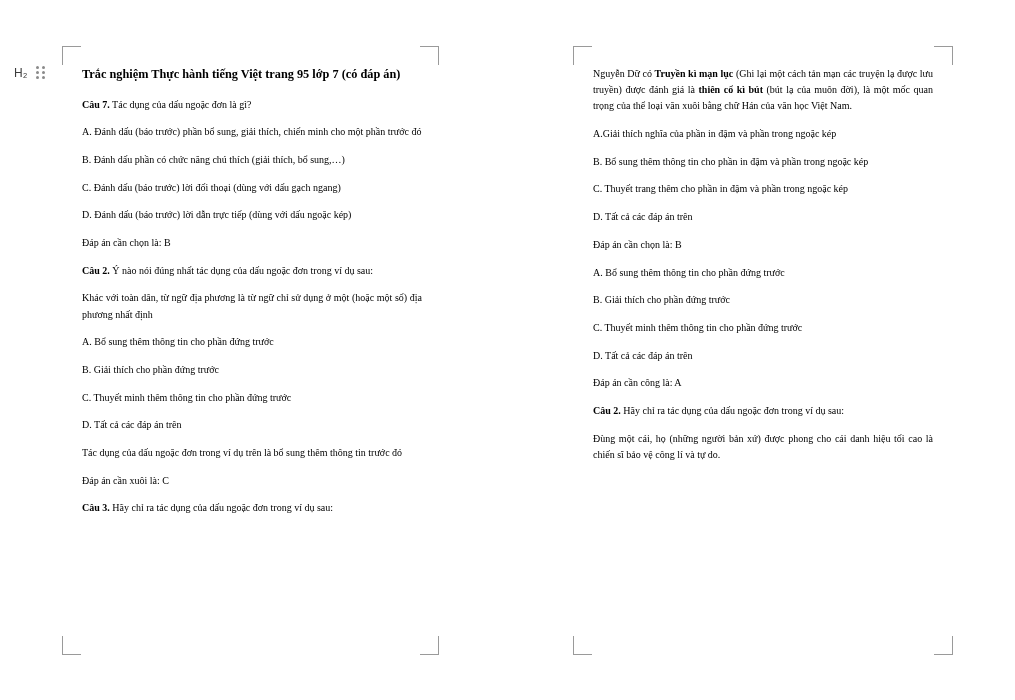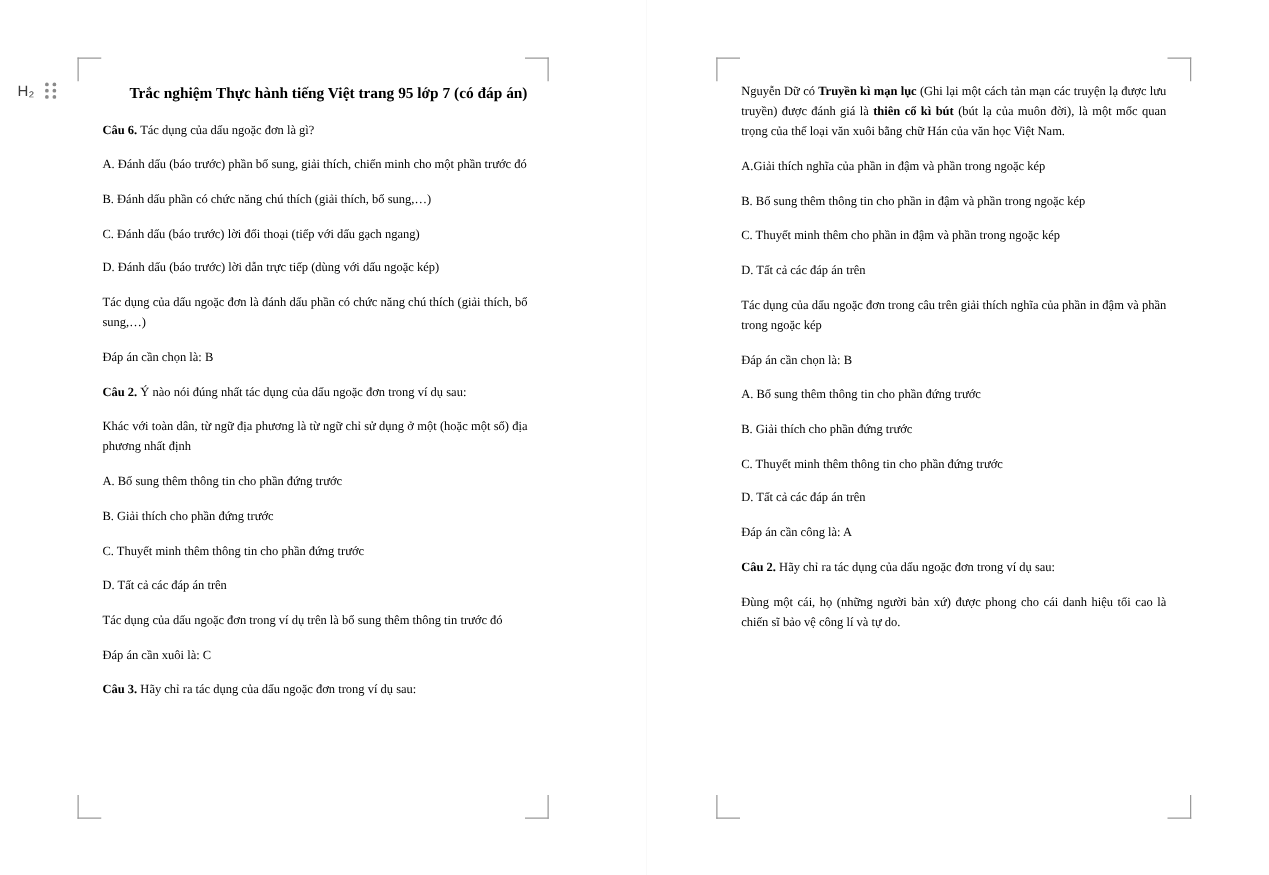--- a/index.html
+++ b/index.html
@@ -100,21 +100,21 @@
     position: absolute;
     top: 66px;
     width: 340px;
   }
   .page.left .content { left: 82px; }
   .page.right .content { left: 76px; }
 
   .doc-title {
     font-size: 12.3px;
     font-weight: bold;
-    text-align: right;
+    text-align: left;
     margin: 0 0 14px 0;
     line-height: 1.35;
   }
 
   p.para {
     font-size: 10px;
     line-height: 1.62;
     margin: 0 0 11.5px 0;
     text-align: justify;
     text-justify: inter-word;
@@ -143,26 +143,25 @@
         <i></i>
         <i></i>
         <i></i>
         <i></i>
         <i></i>
     </div>
 
     <div class="content">
       <h1 class="doc-title">Trắc nghiệm Thực hành tiếng Việt trang 95 lớp 7 (có đáp án)</h1>
       <div id="left-list">
-          <p class="para"><span class="b">Câu 6.</span><span> Tác dụng của dấu ngoặc đơn là gì?</span></p>
+          <p class="para"><span class="b">Câu 7.</span><span> Tác dụng của dấu ngoặc đơn là gì?</span></p>
           <p class="para"><span>A. Đánh dấu (báo trước) phần bổ sung, giải thích, chiến minh cho một phần trước đó</span></p>
           <p class="para"><span>B. Đánh dấu phần có chức năng chú thích (giải thích, bổ sung,…)</span></p>
-          <p class="para"><span>C. Đánh dấu (báo trước) lời đối thoại (tiếp với dấu gạch ngang)</span></p>
+          <p class="para"><span>C. Đánh dấu (báo trước) lời đối thoại (dùng với dấu gạch ngang)</span></p>
           <p class="para"><span>D. Đánh dấu (báo trước) lời dẫn trực tiếp (dùng với dấu ngoặc kép)</span></p>
-          <p class="para"><span>Tác dụng của dấu ngoặc đơn là đánh dấu phần có chức năng chú thích (giải thích, bổ sung,…)</span></p>
           <p class="para"><span>Đáp án cần chọn là: B</span></p>
           <p class="para"><span class="b">Câu 2.</span><span> Ý nào nói đúng nhất tác dụng của dấu ngoặc đơn trong ví dụ sau:</span></p>
           <p class="para"><span>Khác với toàn dân, từ ngữ địa phương là từ ngữ chỉ sử dụng ở một (hoặc một số) địa phương nhất định</span></p>
           <p class="para"><span>A. Bổ sung thêm thông tin cho phần đứng trước</span></p>
           <p class="para"><span>B. Giải thích cho phần đứng trước</span></p>
           <p class="para"><span>C. Thuyết minh thêm thông tin cho phần đứng trước</span></p>
           <p class="para"><span>D. Tất cả các đáp án trên</span></p>
           <p class="para"><span>Tác dụng của dấu ngoặc đơn trong ví dụ trên là bổ sung thêm thông tin trước đó</span></p>
           <p class="para"><span>Đáp án cần xuôi là: C</span></p>
           <p class="para"><span class="b">Câu 3.</span><span> Hãy chỉ ra tác dụng của dấu ngoặc đơn trong ví dụ sau:</span></p>
@@ -174,23 +173,22 @@
     <div class="mark tl"></div>
     <div class="mark tr"></div>
     <div class="mark bl"></div>
     <div class="mark br"></div>
 
     <div class="content">
       <div id="right-list">
           <p class="para"><span>Nguyễn Dữ có </span><span class="b">Truyền kì mạn lục</span><span> (Ghi lại một cách tản mạn các truyện lạ được lưu truyền) được đánh giá là </span><span class="b">thiên cổ kì bút</span><span> (bút lạ của muôn đời), là một mốc quan trọng của thể loại văn xuôi bằng chữ Hán của văn học Việt Nam.</span></p>
           <p class="para"><span>A.Giải thích nghĩa của phần in đậm và phần trong ngoặc kép</span></p>
           <p class="para"><span>B. Bổ sung thêm thông tin cho phần in đậm và phần trong ngoặc kép</span></p>
-          <p class="para"><span>C. Thuyết minh thêm cho phần in đậm và phần trong ngoặc kép</span></p>
+          <p class="para"><span>C. Thuyết trang thêm cho phần in đậm và phần trong ngoặc kép</span></p>
           <p class="para"><span>D. Tất cả các đáp án trên</span></p>
-          <p class="para"><span>Tác dụng của dấu ngoặc đơn trong câu trên giải thích nghĩa của phần in đậm và phần trong ngoặc kép</span></p>
           <p class="para"><span>Đáp án cần chọn là: B</span></p>
           <p class="para"><span>A. Bổ sung thêm thông tin cho phần đứng trước</span></p>
           <p class="para"><span>B. Giải thích cho phần đứng trước</span></p>
           <p class="para"><span>C. Thuyết minh thêm thông tin cho phần đứng trước</span></p>
           <p class="para"><span>D. Tất cả các đáp án trên</span></p>
           <p class="para"><span>Đáp án cần công là: A</span></p>
           <p class="para"><span class="b">Câu 2.</span><span> Hãy chỉ ra tác dụng của dấu ngoặc đơn trong ví dụ sau:</span></p>
           <p class="para"><span>Đùng một cái, họ (những người bản xứ) được phong cho cái danh hiệu tối cao là chiến sĩ bảo vệ công lí và tự do.</span></p>
         </div>
     </div>

